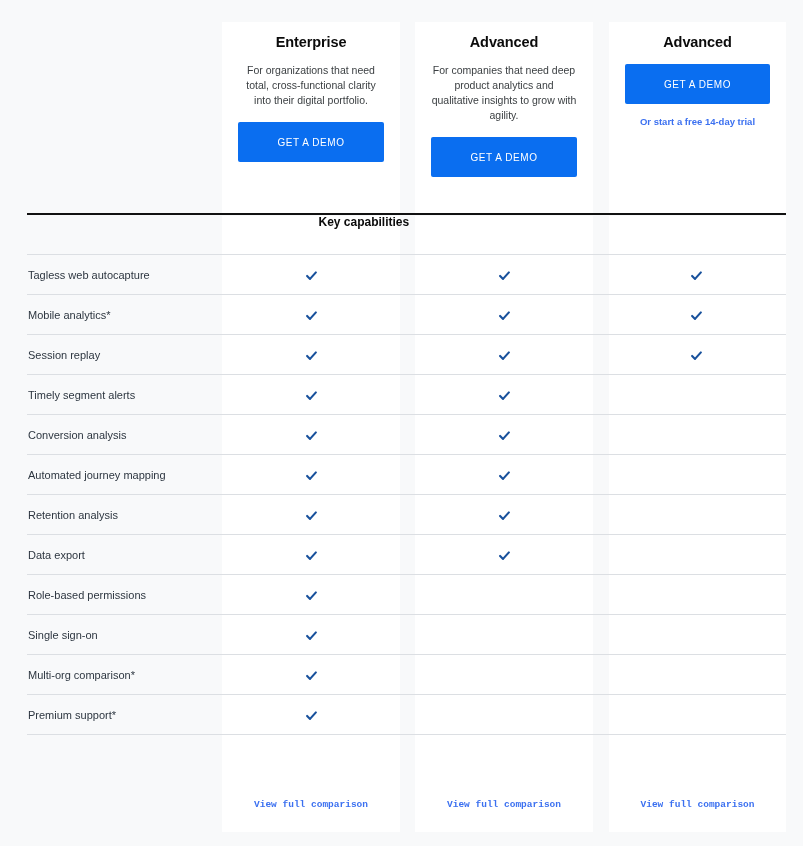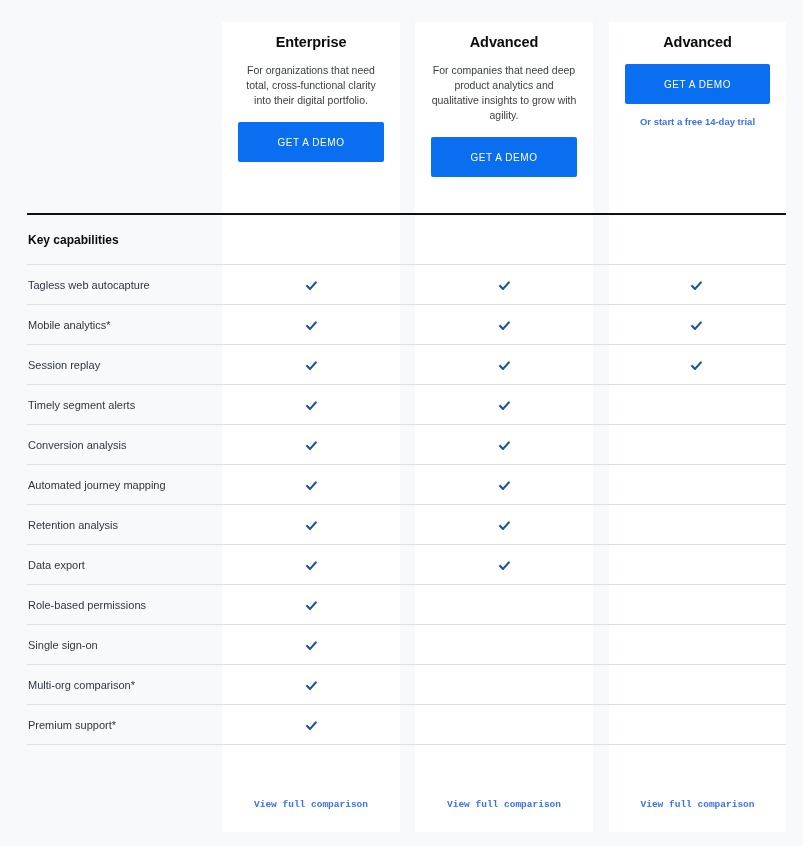--- a/index.html
+++ b/index.html
@@ -106,21 +106,21 @@
     left: 0;
     top: 215px;
     width: 803px;
   }
   .row {
     position: relative;
     height: 40px;
     display: flex;
     align-items: center;
   }
-  .row.section { height: 50px; }
+  .row.section { height: 40px; flex-direction: column; }
   .row .divider {
     position: absolute;
     left: 27px;
     bottom: 0;
     width: 759px;
     height: 1px;
     background: #dcdfe3;
   }
   .label {
     width: 222px;

